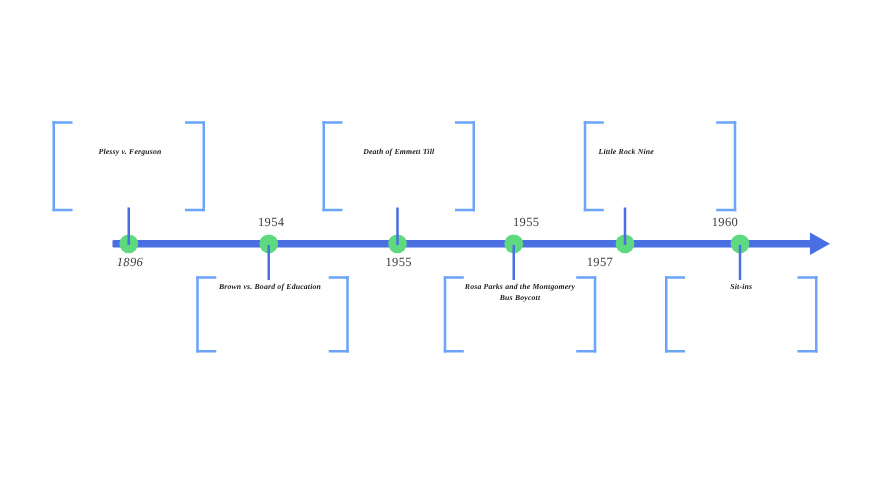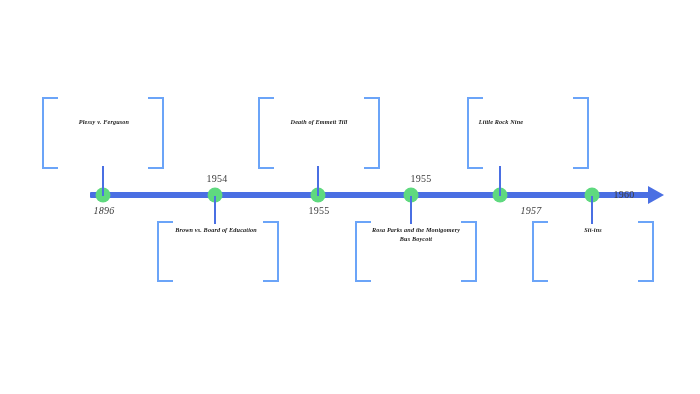--- a/index.html
+++ b/index.html
@@ -139,30 +139,30 @@
   <div class="year" style="left:421px; top:173px;">1955</div>
   <div class="stem" style="left:411px; top:196px; height:28px;"></div>
   <div class="bracket" style="left:355px; top:221px; width:122px; height:61px;">
     <div class="arm left"></div>
     <div class="arm right"></div>
   </div>
   <div class="caption" style="left:416px; top:226px; width:114px;">Rosa Parks and the Montgomery
 Bus Boycott</div>
 
   <div class="dot" style="left:500px; top:195px;"></div>
-  <div class="year" style="left:531px; top:205px;font-style:italic;">1957</div>
+  <div class="year" style="left:480px; top:205px;">1957</div>
   <div class="stem" style="left:500px; top:166px; height:30px;"></div>
   <div class="bracket" style="left:467px; top:97px; width:122px; height:72px;">
     <div class="arm left"></div>
     <div class="arm right"></div>
   </div>
   <div class="caption" style="left:501px; top:118px; width:110px;">Little Rock Nine</div>
 
   <div class="dot" style="left:592px; top:195px;"></div>
-  <div class="year" style="left:624px; top:173px;margin-top:16px;">1960</div>
+  <div class="year" style="left:580px; top:173px;">1960</div>
   <div class="stem" style="left:592px; top:196px; height:28px;"></div>
   <div class="bracket" style="left:532px; top:221px; width:122px; height:61px;">
     <div class="arm left"></div>
     <div class="arm right"></div>
   </div>
   <div class="caption" style="left:593px; top:226px; width:110px;">Sit-ins</div>
 
 </div>
 
 </body></html>

